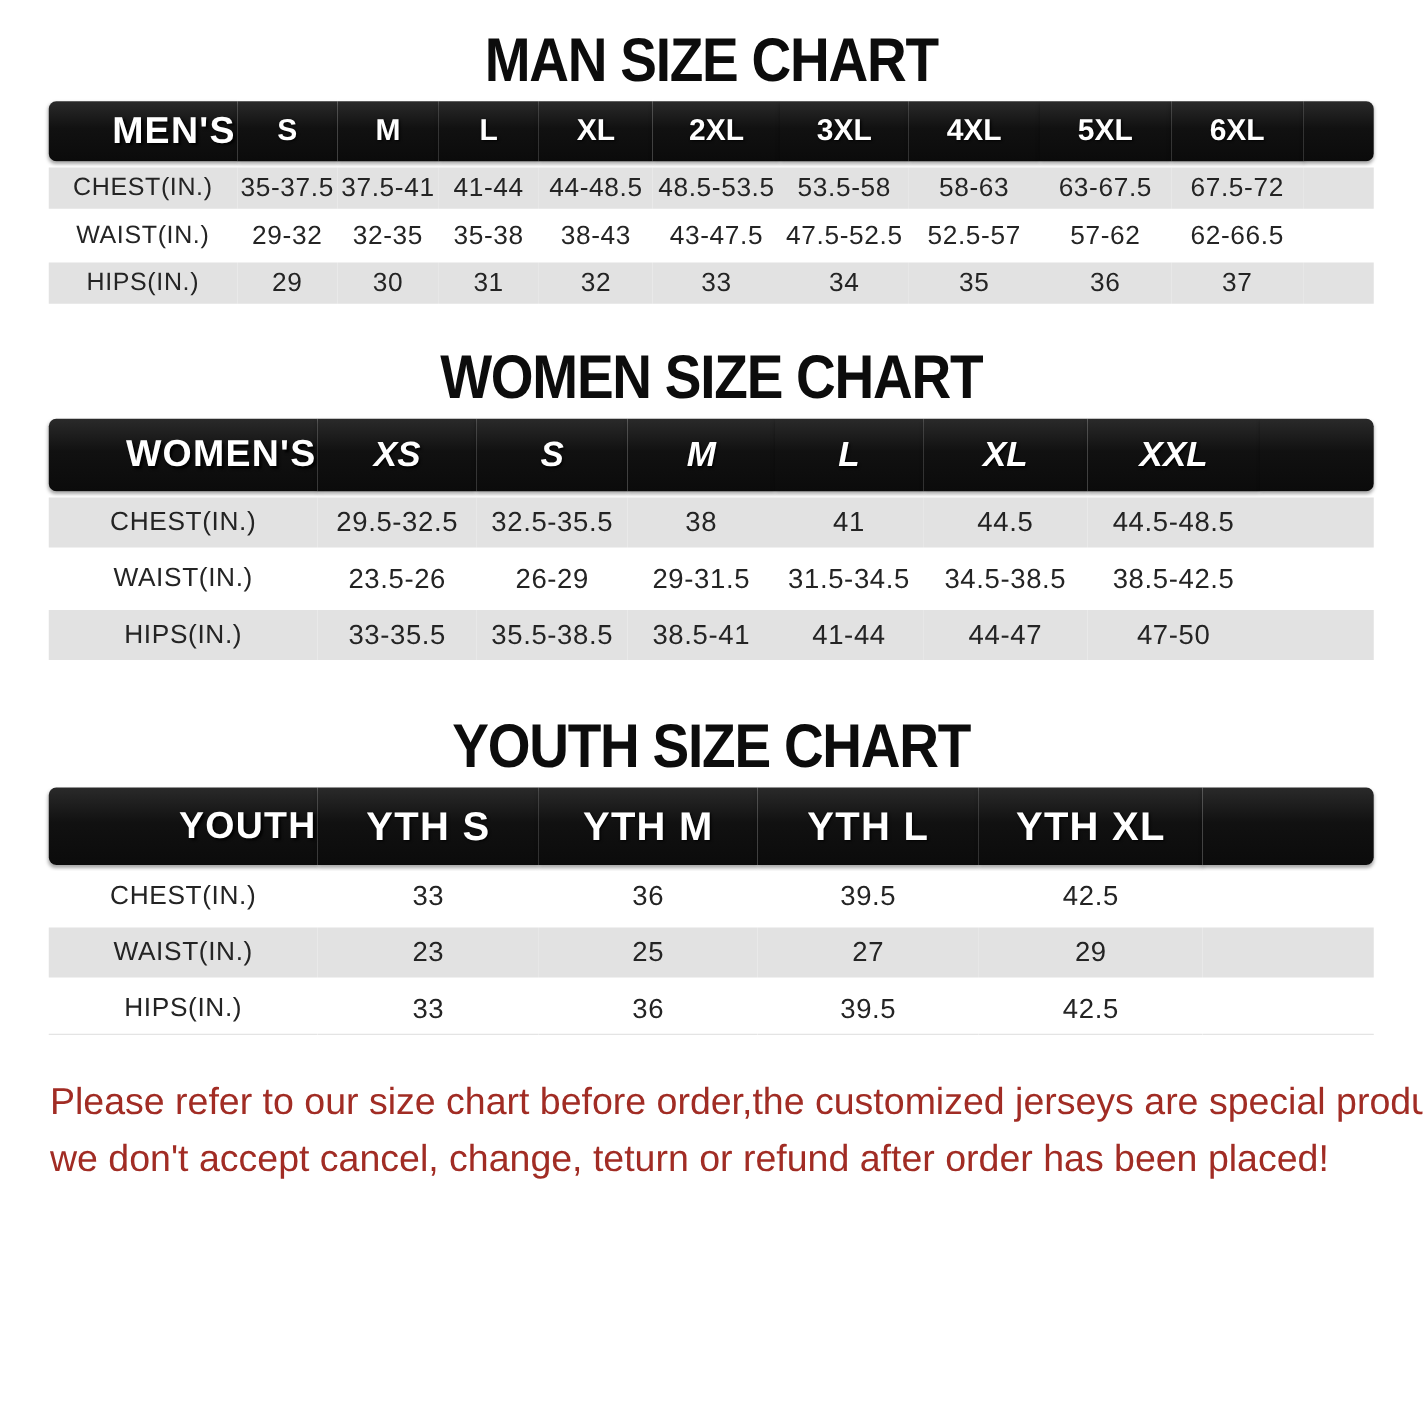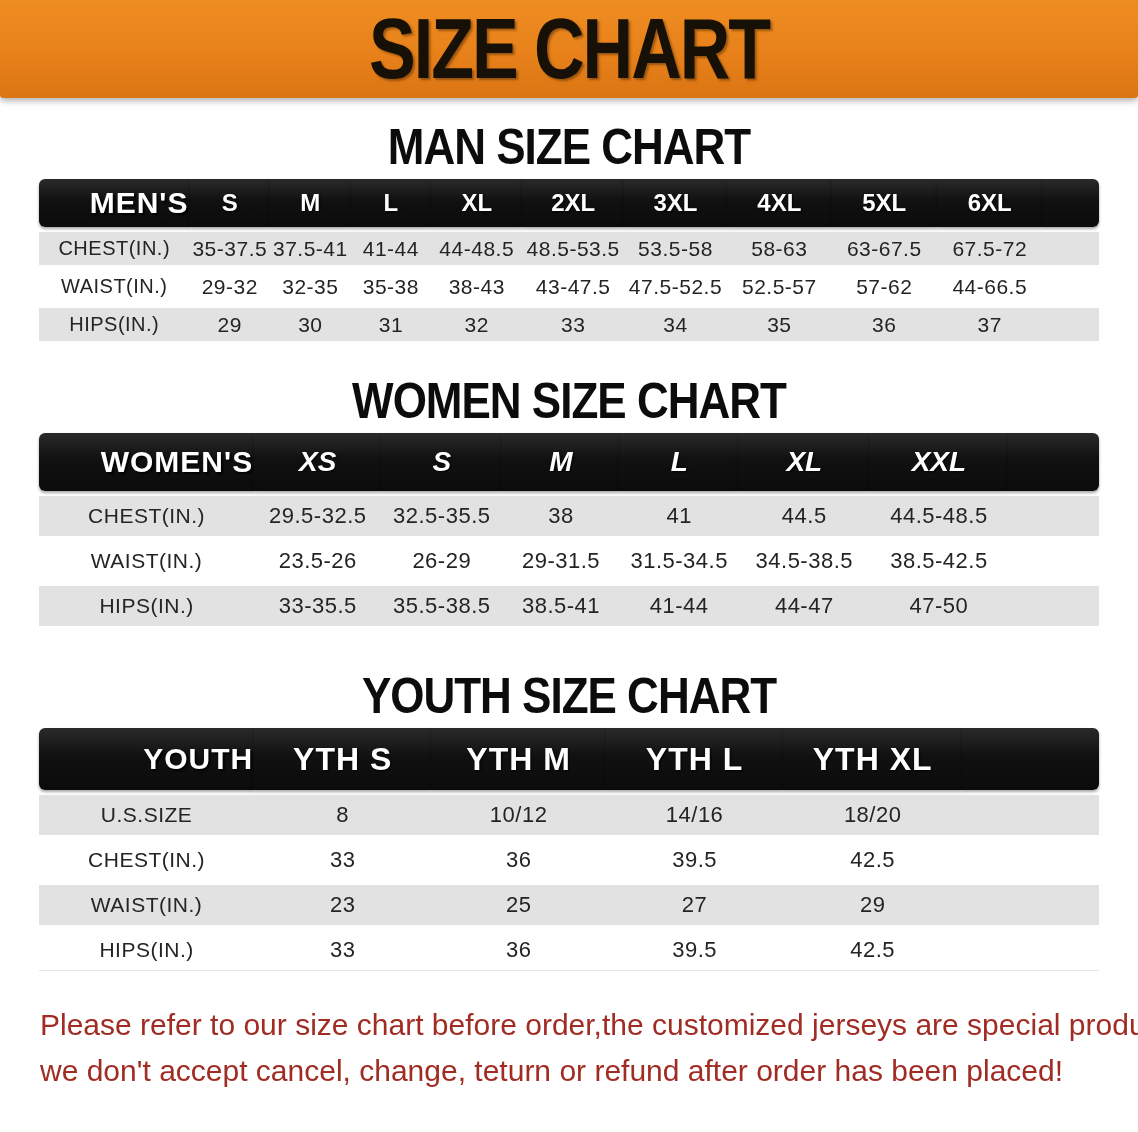--- a/index.html
+++ b/index.html
@@ -118,23 +118,20 @@
     line-height: 46px;
     font-weight: 400;
   }
   .disclaimer .line { white-space: nowrap; }
 </style>
 </head>
 <body>
 
 <div class="page">
 
-  <div class="banner">
-    <span class="banner-title">SIZE CHART</span>
-  </div>
 
   <div class="title-wrap title-men">
     <span class="section-title">MAN SIZE CHART</span>
   </div>
   <table class="size-table t-men">
       <colgroup>
         <col style="width: 14.2%;">
         <col style="width: 7.6%;">
         <col style="width: 7.6%;">
         <col style="width: 7.6%;">
@@ -178,21 +175,21 @@
         <tr class="row-white">
           <td class="row-label">WAIST(IN.)</td>
           <td>29-32</td>
           <td>32-35</td>
           <td>35-38</td>
           <td>38-43</td>
           <td>43-47.5</td>
           <td>47.5-52.5</td>
           <td>52.5-57</td>
           <td>57-62</td>
-          <td>44-66.5</td>
+          <td>62-66.5</td>
           <td></td>
         </tr>
         <tr class="row-gray">
           <td class="row-label">HIPS(IN.)</td>
           <td>29</td>
           <td>30</td>
           <td>31</td>
           <td>32</td>
           <td>33</td>
           <td>34</td>
@@ -280,28 +277,20 @@
         <tr>
           <th>YOUTH</th>
           <th class="bar-size">YTH S</th>
           <th class="bar-size">YTH M</th>
           <th class="bar-size">YTH L</th>
           <th class="bar-size">YTH XL</th>
           <th></th>
         </tr>
       </thead>
       <tbody>
-        <tr class="row-gray">
-          <td class="row-label">U.S.SIZE</td>
-          <td>8</td>
-          <td>10/12</td>
-          <td>14/16</td>
-          <td>18/20</td>
-          <td></td>
-        </tr>
         <tr class="row-white">
           <td class="row-label">CHEST(IN.)</td>
           <td>33</td>
           <td>36</td>
           <td>39.5</td>
           <td>42.5</td>
           <td></td>
         </tr>
         <tr class="row-gray">
           <td class="row-label">WAIST(IN.)</td>

